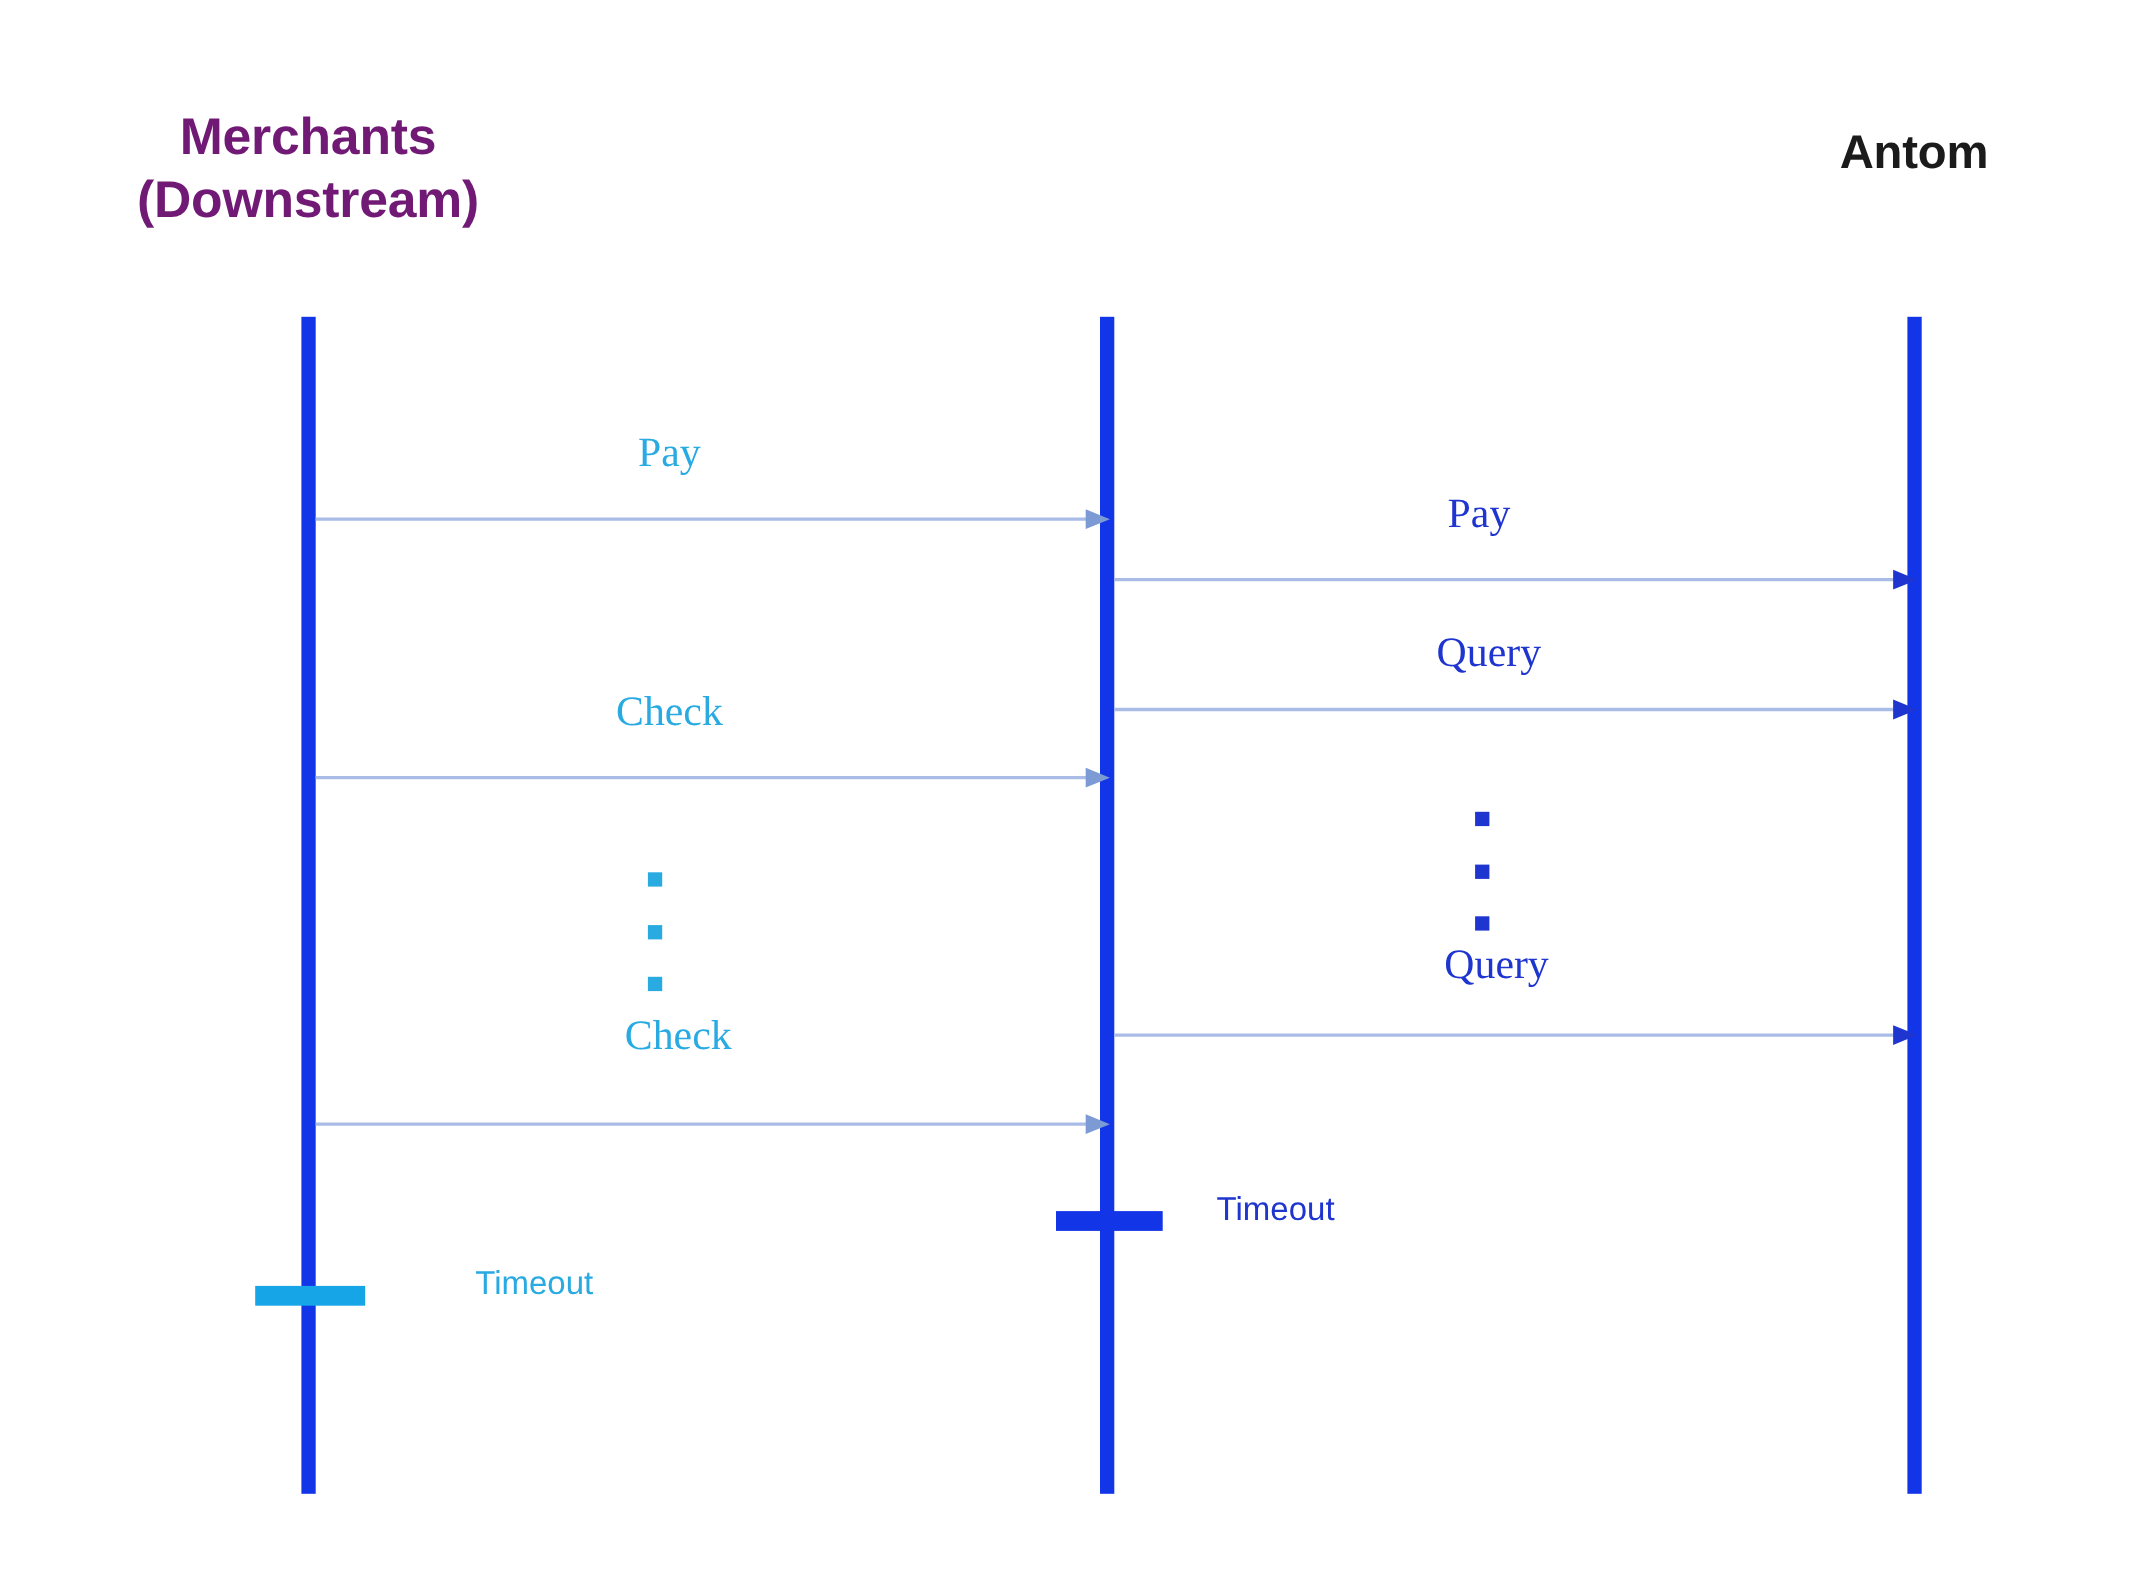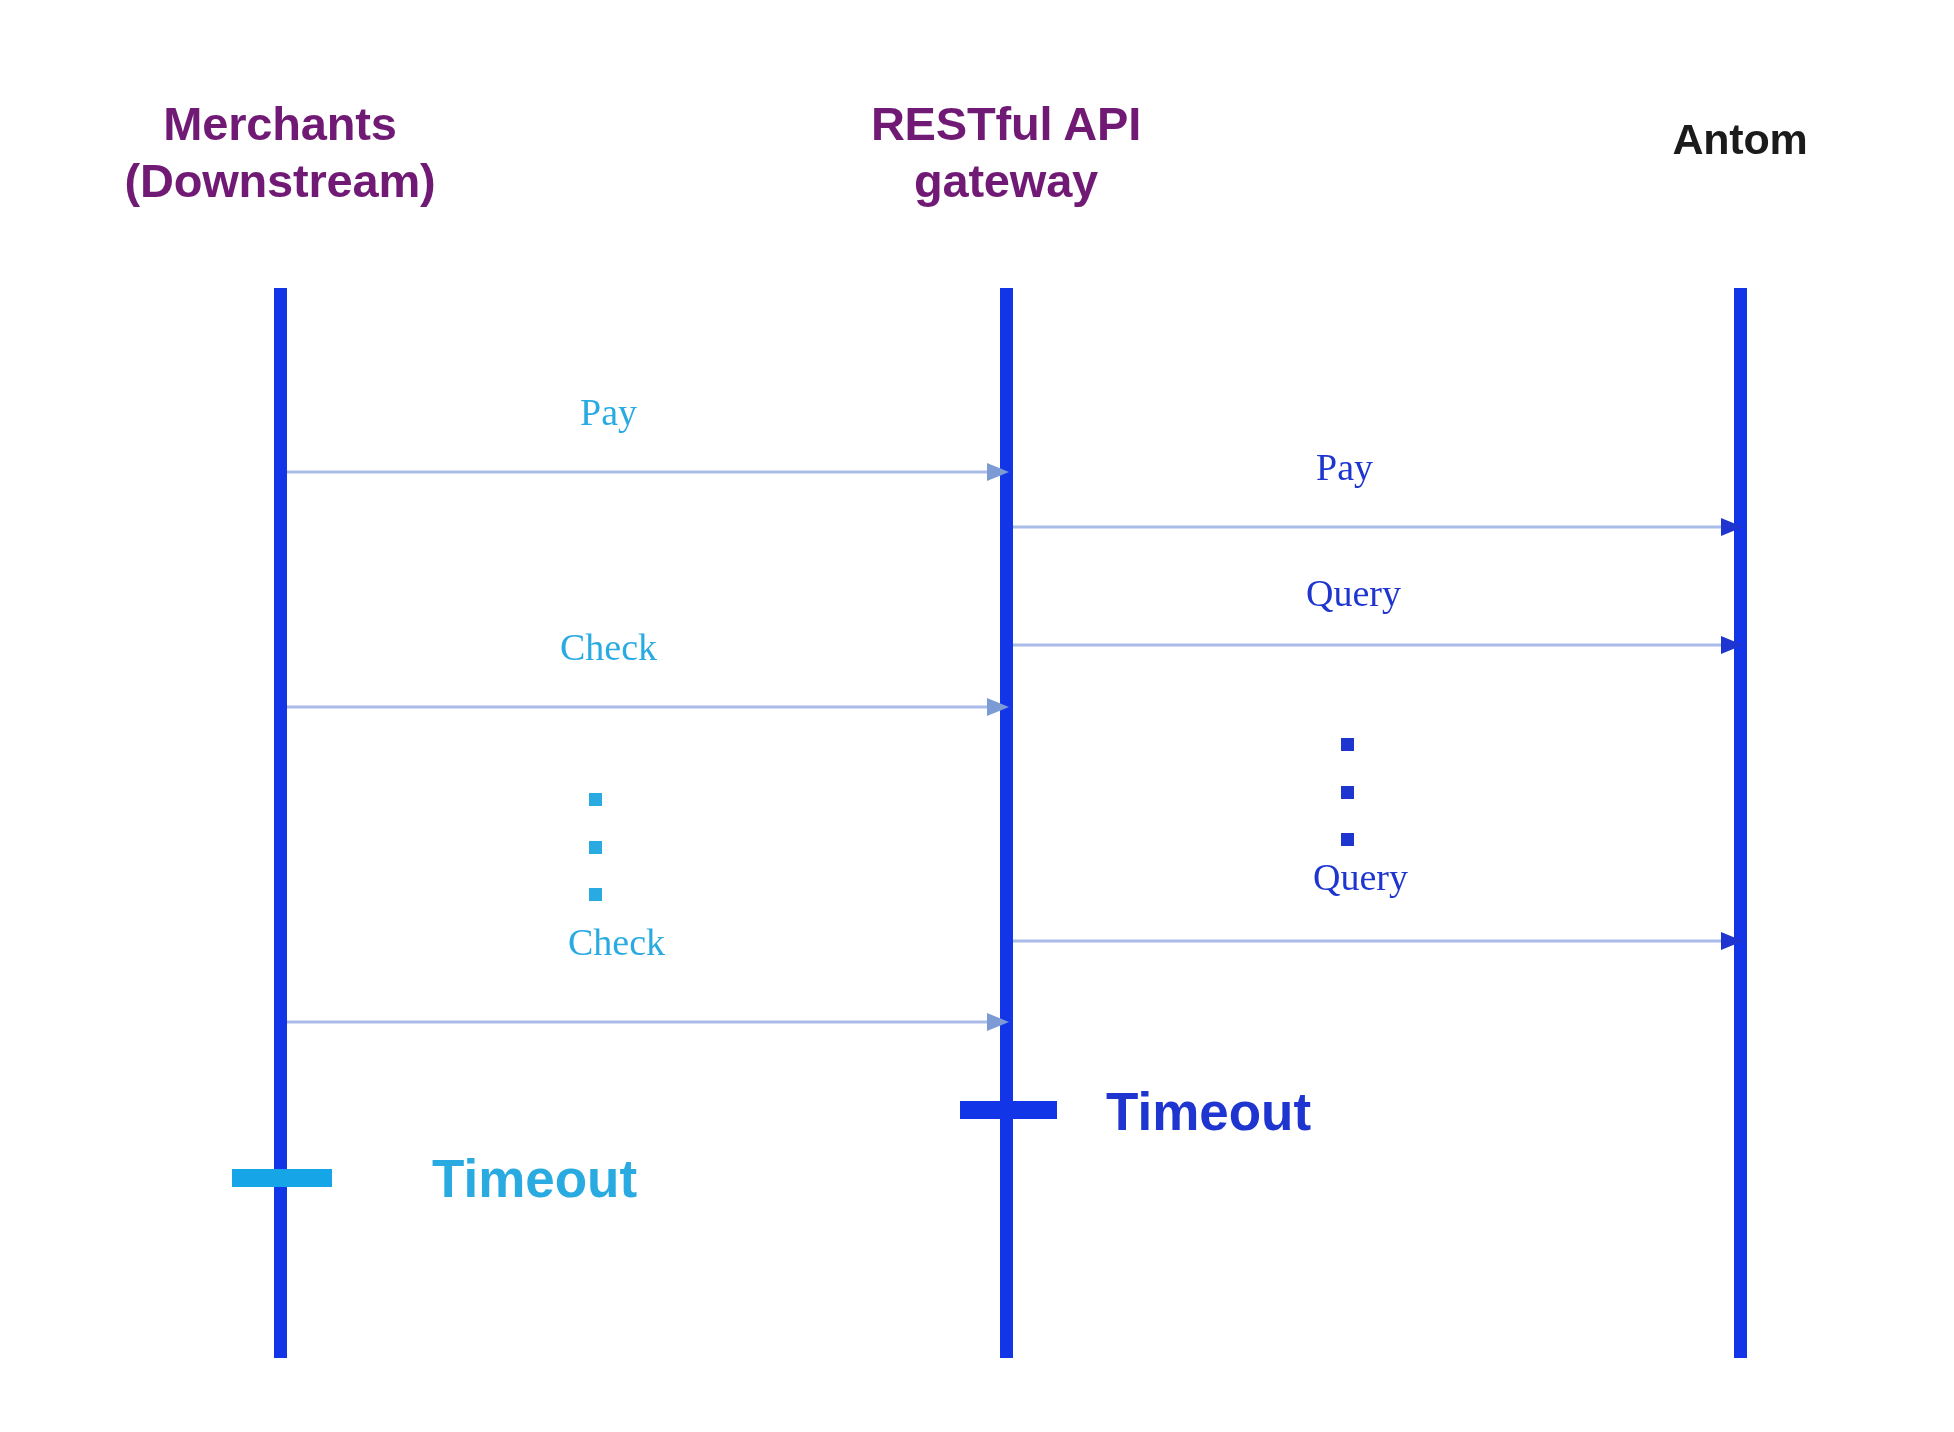--- a/index.html
+++ b/index.html
@@ -94,38 +94,35 @@
   
   .timeout-bar {
     position: absolute;
     height: 18px;
   }
   .timeout-bar.cyan { background: #16a6e8; }
   .timeout-bar.blue { background: #1335e8; }
 
   .timeout-label {
     position: absolute;
-    font-size: 53px;
+    font-size: 30px;
     white-space: nowrap;
     line-height: 1;
-    font-weight: bold;
   }
   .timeout-label.cyan { color: #29abe2; }
   .timeout-label.blue { color: #1f35cf; }
 </style>
 </head>
 <body>
 
 <div id="canvas">
 
   <div class="actor-header" id="actor-header-0">Merchants
 (Downstream)</div>
 
-  <div class="actor-header" id="actor-header-1">RESTful API
-gateway</div>
 
   <div class="actor-header" id="actor-header-2">Antom</div>
 
   <div class="lifeline" id="lifeline-0"></div>
   <div class="lifeline" id="lifeline-1"></div>
   <div class="lifeline" id="lifeline-2"></div>
 
   <div class="msg-label left" style="left:580px; top:393px;">Pay</div>
   <div class="msg-arrow" style="left:287px; top:462px; width:727px;">
     <svg width="727" height="20" viewBox="0 0 727 20">

